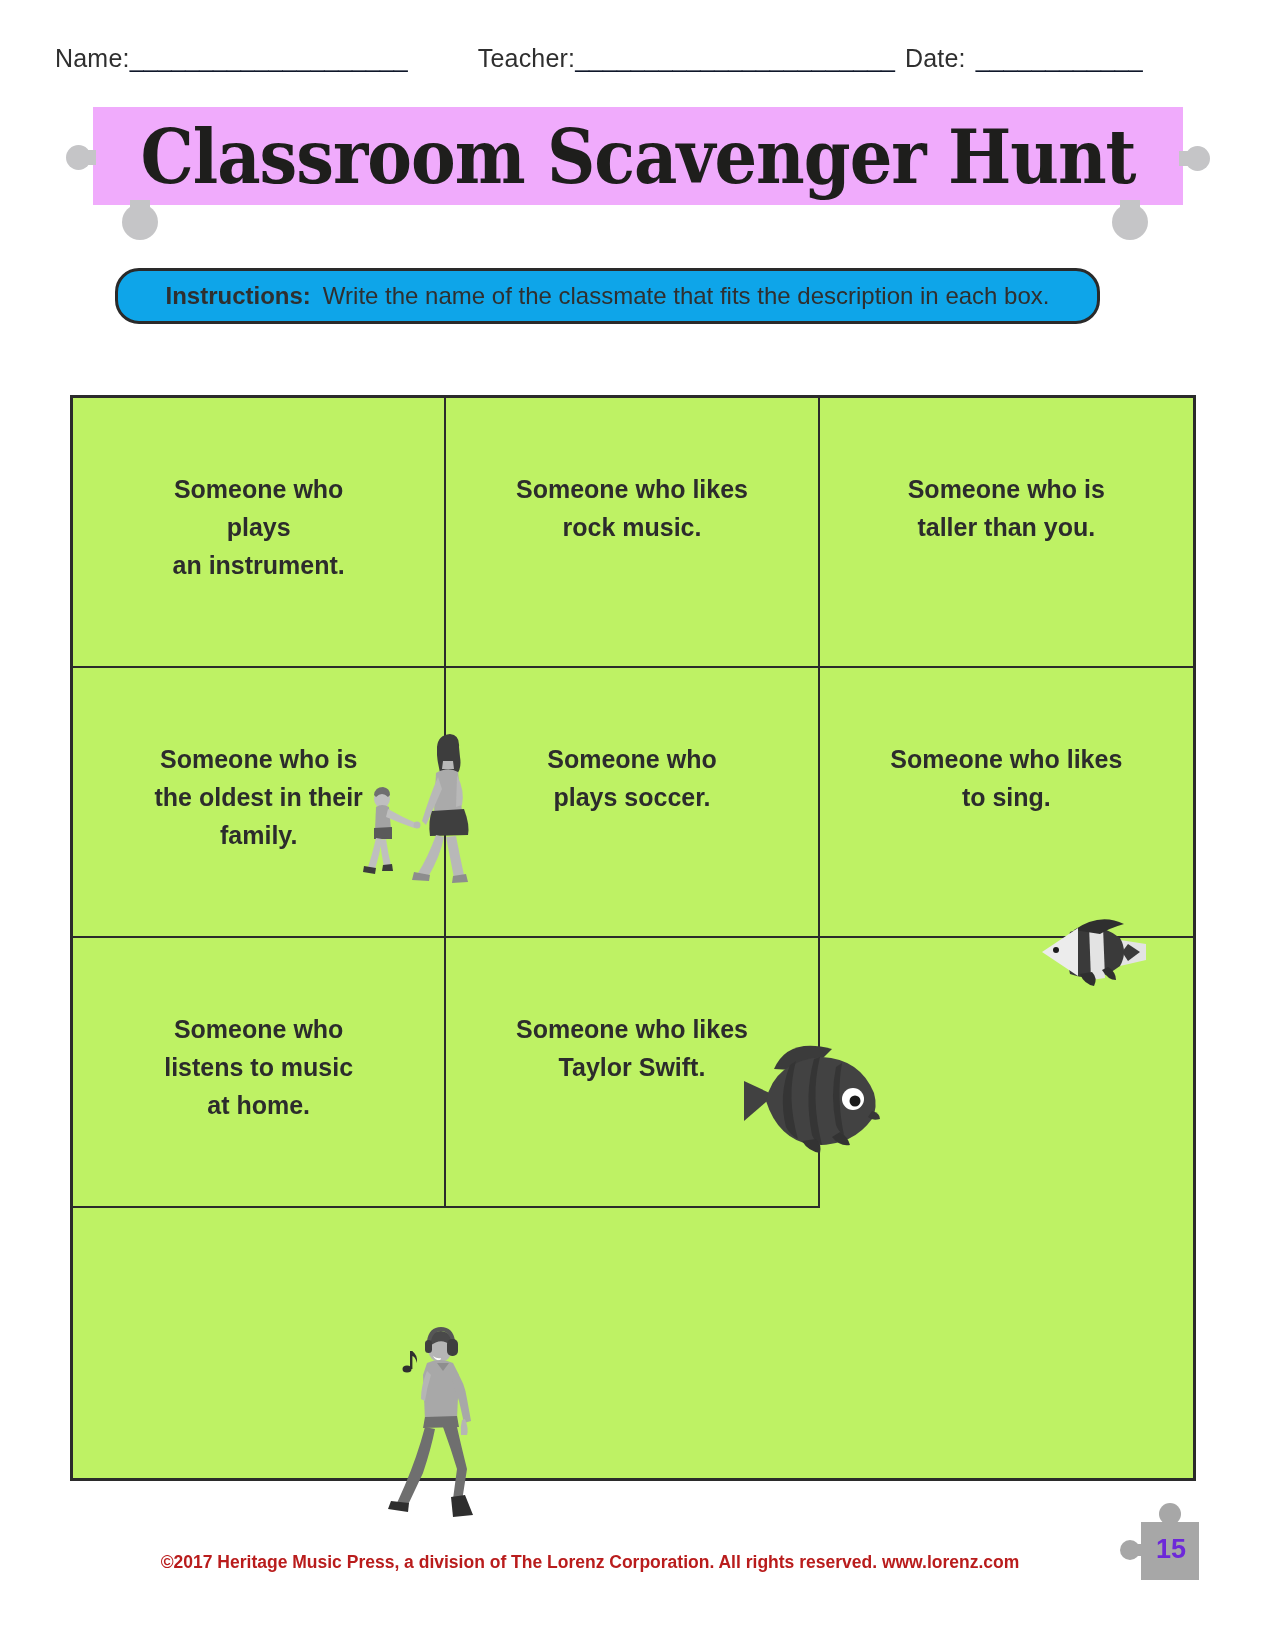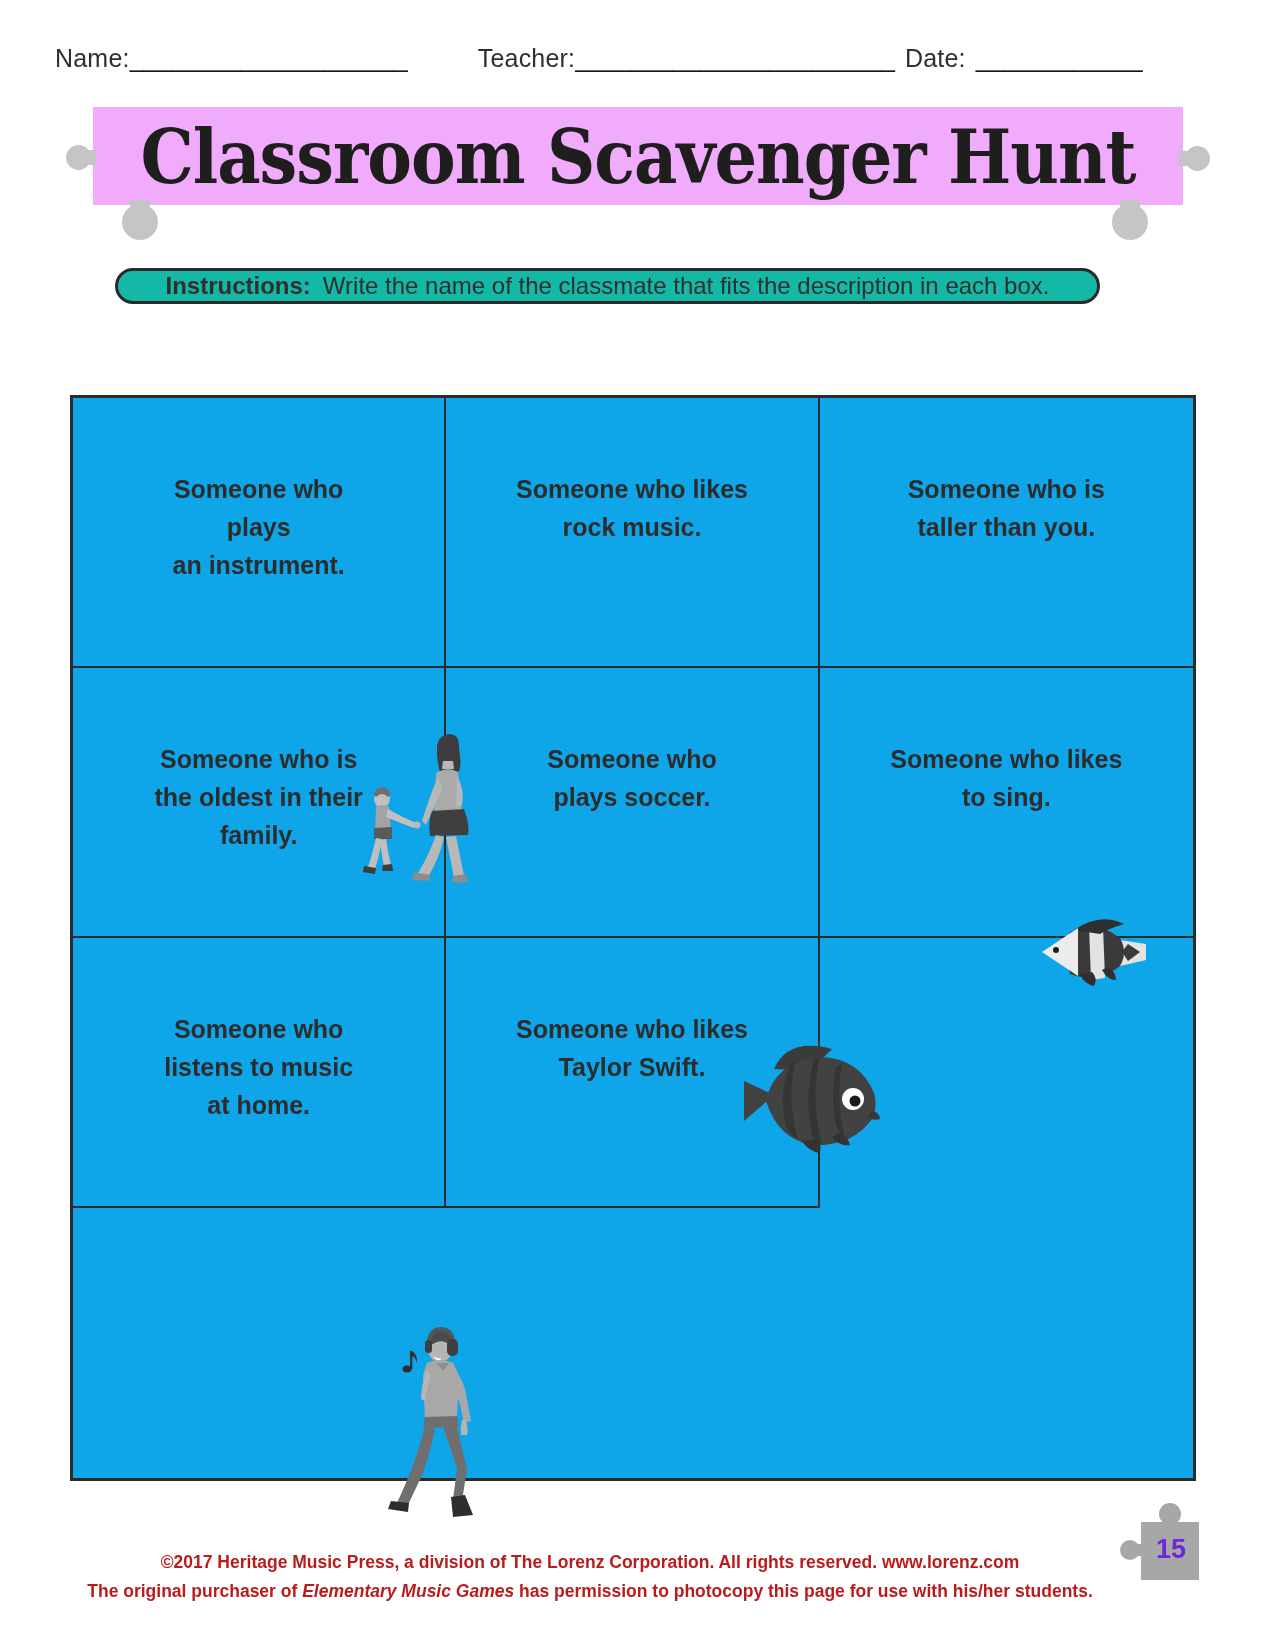--- a/index.html
+++ b/index.html
@@ -48,38 +48,38 @@
   .knob-right   { left: 1185px; top: 146px; width: 25px; height: 25px; }
   .neck-right   { left: 1179px; top: 151px; width: 10px; height: 15px; }
   .knob-bl      { left: 122px; top: 204px; width: 36px; height: 36px; }
   .neck-bl      { left: 130px; top: 200px; width: 20px; height: 10px; }
   .knob-br      { left: 1112px; top: 204px; width: 36px; height: 36px; }
   .neck-br      { left: 1120px; top: 200px; width: 20px; height: 10px; }
 
   
   .instructions {
     position: absolute; left: 115px; top: 268px;
-    width: 985px; height: 36px;
+    width: 985px; height: 56px;
     border: 3px solid #2a2a2a;
     border-radius: 24px;
     display: flex; align-items: center; justify-content: center;
     font-size: 24px; color: #2f2f2f;
-    background: #14b8a6;
+    background: #0ea5e9;
   }
   .instructions b { margin-right: 12px; }
 
   
   .grid {
     position: absolute; left: 70px; top: 395px;
     width: 1126px; height: 1086px;
     border: 3px solid #2b2b2b;
     display: grid;
     grid-template-columns: repeat(3, 1fr);
     grid-template-rows: repeat(4, 1fr);
-    background: #0ea5e9;
+    background: #bef264;
   }
   .cell {
     border-right: 2px solid #2b2b2b;
     border-bottom: 2px solid #2b2b2b;
     text-align: center;
     padding: 72px 14px 0 14px;
     font-weight: bold;
     font-size: 25px;
     line-height: 38px;
     color: #2c2c2c;
@@ -249,21 +249,20 @@
   <path d="M42,94 L74,93 L76,104 L40,105 Z" fill="#6f6f6f"></path>
   <path d="M42,104 Q34,134 22,162 L14,180 L24,184 L40,150 Q48,126 52,106 Z" fill="#6f6f6f"></path>
   <path d="M60,104 Q68,126 74,146 L70,176 L79,178 L84,146 Q78,122 74,104 Z" fill="#6f6f6f"></path>
 
   <path d="M8,178 L26,180 L25,189 L5,186 Z" fill="#2e2e2e"></path>
   <path d="M68,174 L82,172 L90,192 L70,194 Z" fill="#2e2e2e"></path>
 </svg>
 
 <div class="footer">
   <div>©2017 Heritage Music Press, a division of The Lorenz Corporation. All rights reserved. www.lorenz.com</div>
-  <div><span>The original purchaser of </span><i>Elementary Music Games</i><span> has permission to photocopy this page for use with his/her students.</span></div>
 </div>
 
 <svg class="badge" viewBox="0 0 100 100">
   <rect x="33" y="30" width="58" height="58" fill="#a7a7a7"></rect>
   <circle cx="62" cy="22" r="11" fill="#a7a7a7"></circle>
   <rect x="56" y="24" width="12" height="10" fill="#a7a7a7"></rect>
   <circle cx="22" cy="58" r="10" fill="#a7a7a7"></circle>
   <rect x="24" y="52" width="12" height="12" fill="#a7a7a7"></rect>
 </svg>
 <div class="badge-num">15</div>

